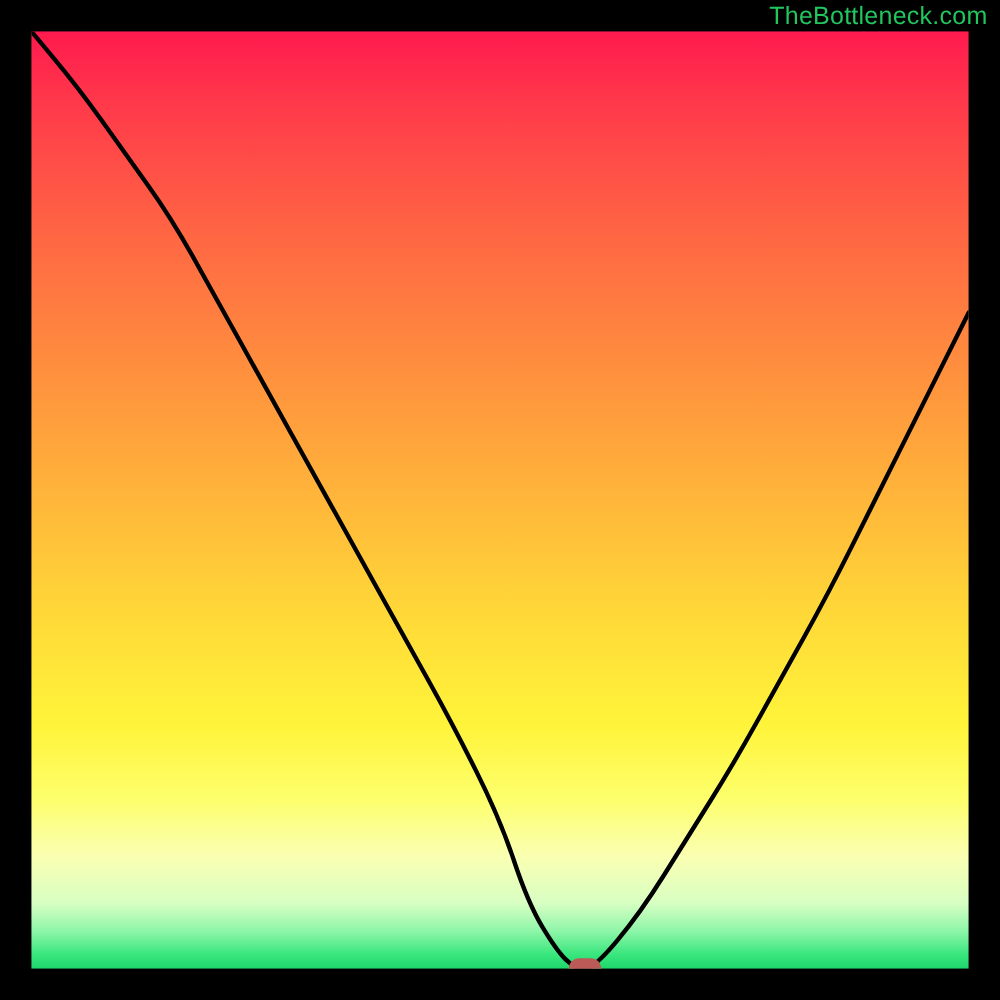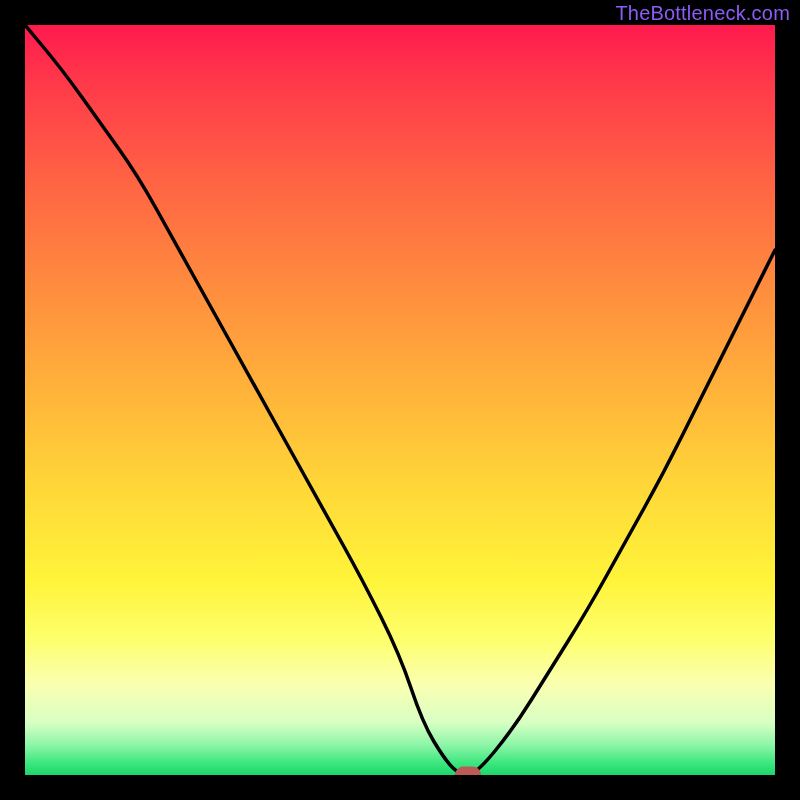--- a/index.html
+++ b/index.html
@@ -14,21 +14,21 @@
   .frame {
     position: relative;
     width: 800px;
     height: 800px;
     background: #000;
   }
   .watermark {
     position: absolute;
     top: 2px;
     right: 10px;
-    color: #8b5cf6;
+    color: #22c55e;
     font-size: 20px;
     font-weight: 500;
     letter-spacing: 0.2px;
     z-index: 50;
   }
   .plot-area {
     position: absolute;
     left: 25px;
     top: 25px;
     width: 750px;

